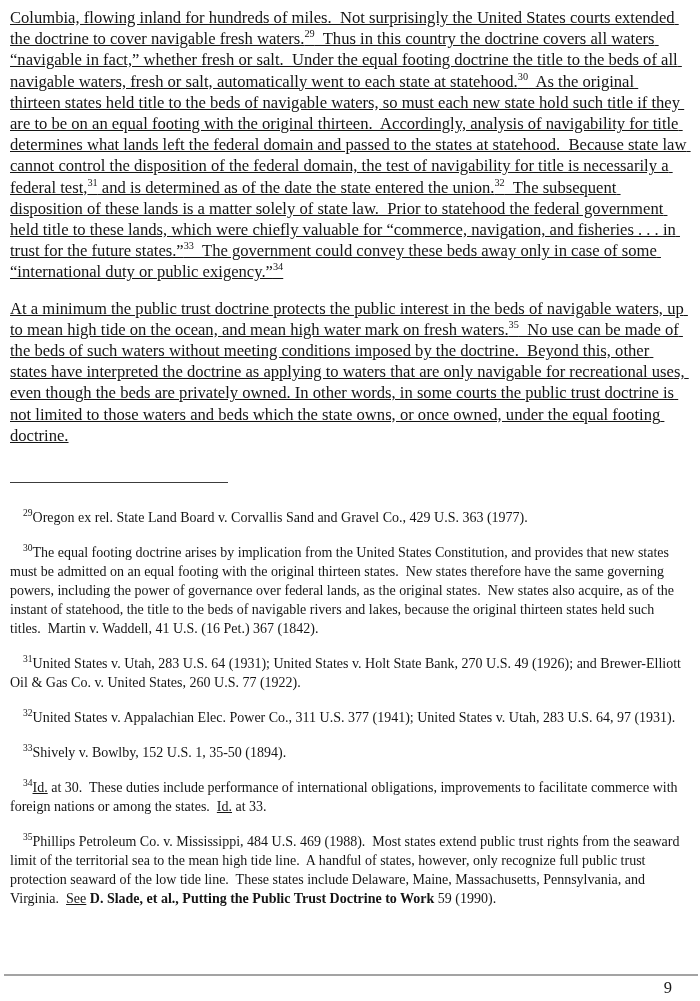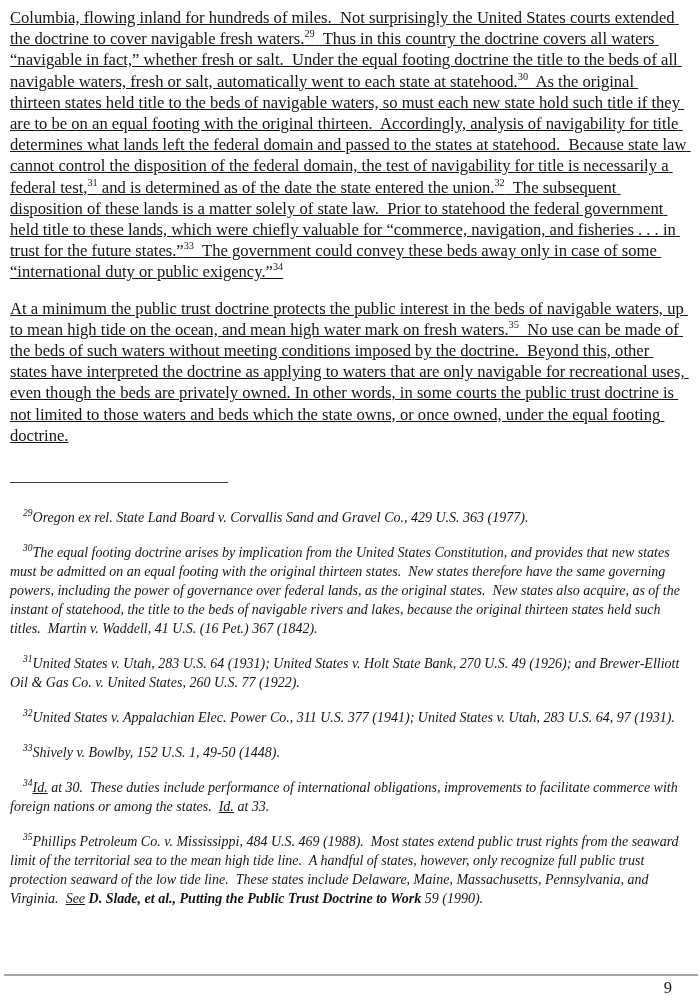--- a/index.html
+++ b/index.html
@@ -28,21 +28,21 @@
     font-size: 0.62em;
     vertical-align: super;
     line-height: 0;
   }
   .fn-sep {
     border: none;
     border-top: 1.6px solid #3c3c3c;
     width: 218px;
     margin: 36px 0 0 0;
   }
-  .footnotes { margin-top: 25px; font-style: italic; }
+  .footnotes { margin-top: 25px; }
   .footnote {
     font-size: 14px;
     line-height: 19px;
     white-space: pre-wrap;
     text-indent: 13px;
     margin: 0 0 16px 0;
     text-align: left;
   }
   .footnote sup.fn-num {
     font-size: 0.68em;
@@ -76,21 +76,21 @@
   <main class="body-text" id="body">
       <p><span>Columbia, flowing inland for hundreds of miles.  Not surprisingly the United States courts extended the doctrine to cover navigable fresh waters.</span><sup class="ref">29</sup><span>  Thus in this country the doctrine covers all waters “navigable in fact,” whether fresh or salt.  Under the equal footing doctrine the title to the beds of all navigable waters, fresh or salt, automatically went to each state at statehood.</span><sup class="ref">30</sup><span>  As the original thirteen states held title to the beds of navigable waters, so must each new state hold such title if they are to be on an equal footing with the original thirteen.  Accordingly, analysis of navigability for title determines what lands left the federal domain and passed to the states at statehood.  Because state law cannot control the disposition of the federal domain, the test of navigability for title is necessarily a federal test,</span><sup class="ref">31</sup><span> and is determined as of the date the state entered the union.</span><sup class="ref">32</sup><span>  The subsequent disposition of these lands is a matter solely of state law.  Prior to statehood the federal government held title to these lands, which were chiefly valuable for “commerce, navigation, and fisheries . . . in trust for the future states.”</span><sup class="ref">33</sup><span>  The government could convey these beds away only in case of some “international duty or public exigency.”</span><sup class="ref">34</sup></p>
       <p><span>At a minimum the public trust doctrine protects the public interest in the beds of navigable waters, up to mean high tide on the ocean, and mean high water mark on fresh waters.</span><sup class="ref">35</sup><span>  No use can be made of the beds of such waters without meeting conditions imposed by the doctrine.  Beyond this, other states have interpreted the doctrine as applying to waters that are only navigable for recreational uses, even though the beds are privately owned. In other words, in some courts the public trust doctrine is not limited to those waters and beds which the state owns, or once owned, under the equal footing doctrine.</span></p>
     </main>
   <hr class="fn-sep">
   <section class="footnotes" id="footnotes">
       <div class="footnote"><sup class="fn-num">29</sup><span>Oregon ex rel. State Land Board v. Corvallis Sand and Gravel Co., 429 U.S. 363 (1977).</span></div>
       <div class="footnote"><sup class="fn-num">30</sup><span>The equal footing doctrine arises by implication from the United States Constitution, and provides that new states must be admitted on an equal footing with the original thirteen states.  New states therefore have the same governing powers, including the power of governance over federal lands, as the original states.  New states also acquire, as of the instant of statehood, the title to the beds of navigable rivers and lakes, because the original thirteen states held such titles.  Martin v. Waddell, 41 U.S. (16 Pet.) 367 (1842).</span></div>
       <div class="footnote"><sup class="fn-num">31</sup><span>United States v. Utah, 283 U.S. 64 (1931); United States v. Holt State Bank, 270 U.S. 49 (1926); and Brewer-Elliott Oil &amp; Gas Co. v. United States, 260 U.S. 77 (1922).</span></div>
       <div class="footnote"><sup class="fn-num">32</sup><span>United States v. Appalachian Elec. Power Co., 311 U.S. 377 (1941); United States v. Utah, 283 U.S. 64, 97 (1931).</span></div>
-      <div class="footnote"><sup class="fn-num">33</sup><span>Shively v. Bowlby, 152 U.S. 1, 49-50 (1448).</span></div>
+      <div class="footnote"><sup class="fn-num">33</sup><span>Shively v. Bowlby, 152 U.S. 1, 35-50 (1894).</span></div>
       <div class="footnote"><sup class="fn-num">34</sup><span class="u">Id.</span><span> at 30.  These duties include performance of international obligations, improvements to facilitate commerce with foreign nations or among the states.  </span><span class="u">Id.</span><span> at 33.</span></div>
       <div class="footnote"><sup class="fn-num">35</sup><span>Phillips Petroleum Co. v. Mississippi, 484 U.S. 469 (1988).  Most states extend public trust rights from the seaward limit of the territorial sea to the mean high tide line.  A handful of states, however, only recognize full public trust protection seaward of the low tide line.  These states include Delaware, Maine, Massachusetts, Pennsylvania, and Virginia.  </span><span class="u">See</span><span> </span><span class="b">D. Slade, et al., Putting the Public Trust Doctrine to Work</span><span> 59 (1990).</span></div>
     </section>
   <footer class="page-footer">
     <div class="footer-rule"></div>
     <div class="page-number">9</div>
   </footer>
 </div>
 
 </body></html>

